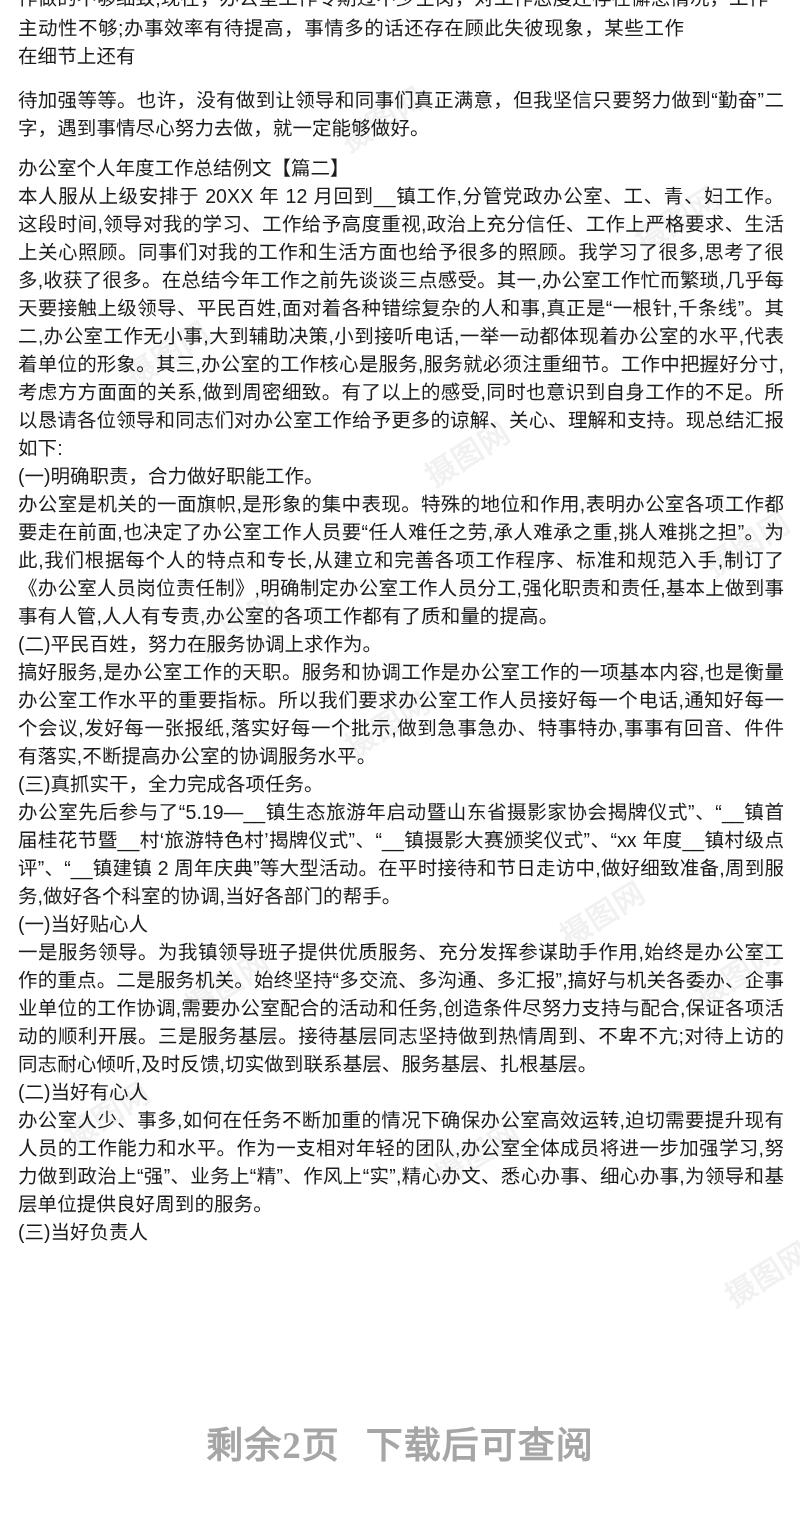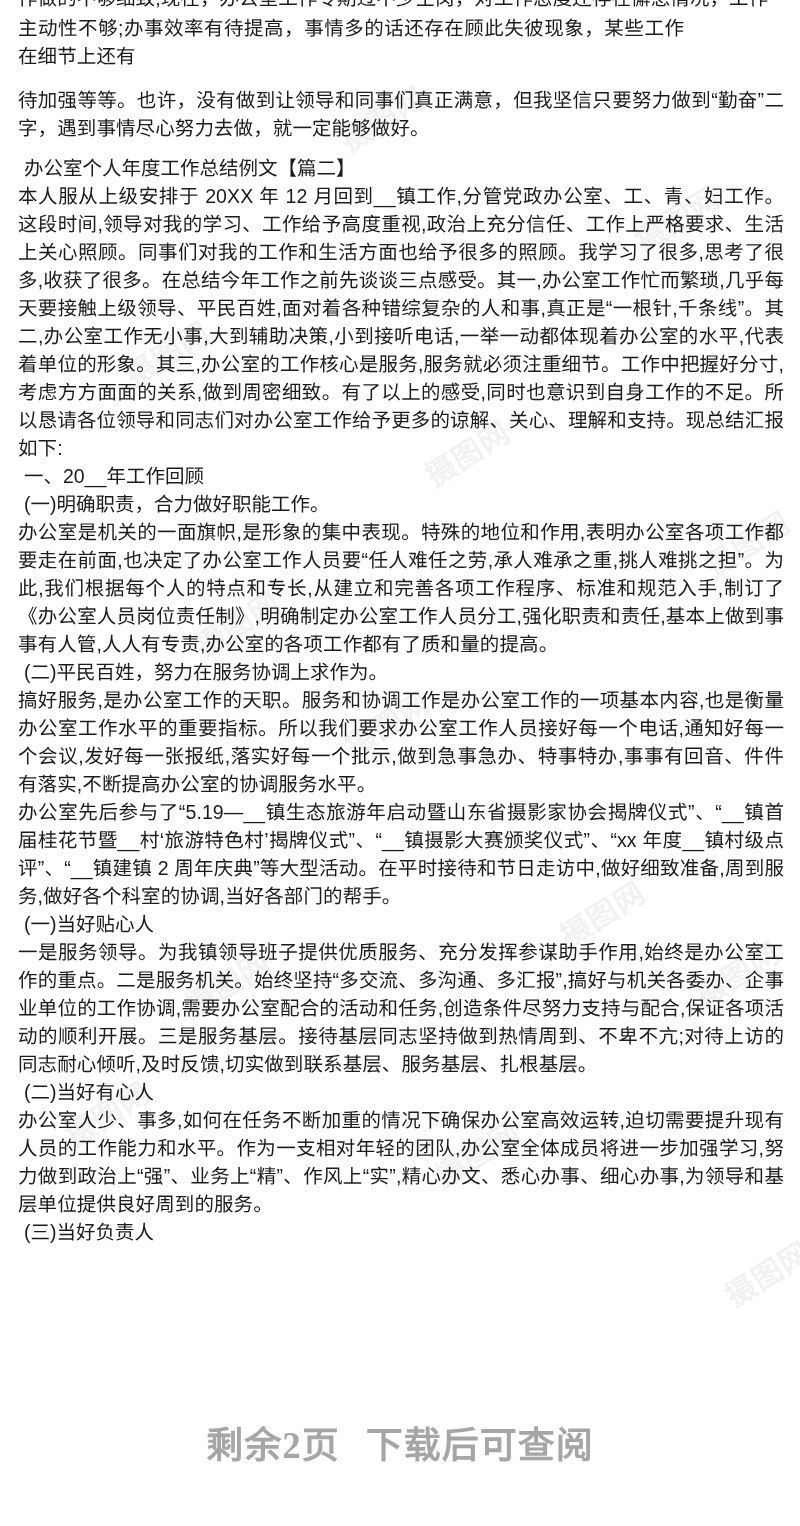--- a/index.html
+++ b/index.html
@@ -81,21 +81,21 @@
   .block-b { position: absolute; left: 0; top: 86px; width: 800px; }
   .block-main { position: absolute; left: 0; top: 154px; width: 800px; }
 
   .para { margin: 0; }
 
   .heading {
     font-size: 19.5px;
     line-height: 28px;
     color: #1b1b1b;
     margin: 0;
-    padding: 0 16px 0 24px;
+    padding: 0 16px 0 18px;
     font-weight: 400;
   }
 
   
   #footer-teaser {
     position: absolute;
     left: 0;
     top: 1422px;
     width: 800px;
     text-align: center;
@@ -144,27 +144,27 @@
     </div>
 
     <div class="block-b">
       <p class="txt para">待加强等等。也许，没有做到让领导和同事们真正满意，但我坚信只要努力做到“勤奋”二字，遇到事情尽心努力去做，就一定能够做好。</p>
     </div>
 
     <div class="block-main">
       <p class="heading">办公室个人年度工作总结例文【篇二】</p>
       <p class="txt para">本人服从上级安排于 20XX 年 12 月回到__镇工作,分管党政办公室、工、青、妇工作。这段时间,领导对我的学习、工作给予高度重视,政治上充分信任、工作上严格要求、生活上关心照顾。同事们对我的工作和生活方面也给予很多的照顾。我学习了很多,思考了很多,收获了很多。在总结今年工作之前先谈谈三点感受。其一,办公室工作忙而繁琐,几乎每天要接触上级领导、平民百姓,面对着各种错综复杂的人和事,真正是“一根针,千条线”。其二,办公室工作无小事,大到辅助决策,小到接听电话,一举一动都体现着办公室的水平,代表着单位的形象。其三,办公室的工作核心是服务,服务就必须注重细节。工作中把握好分寸,考虑方方面面的关系,做到周密细致。有了以上的感受,同时也意识到自身工作的不足。所以恳请各位领导和同志们对办公室工作给予更多的谅解、关心、理解和支持。现总结汇报如下:</p>
 
-      <p class="heading">一、20__年工作回顾</p>
       <p class="heading">(一)明确职责，合力做好职能工作。</p>
       <p class="txt para">办公室是机关的一面旗帜,是形象的集中表现。特殊的地位和作用,表明办公室各项工作都要走在前面,也决定了办公室工作人员要“任人难任之劳,承人难承之重,挑人难挑之担”。为此,我们根据每个人的特点和专长,从建立和完善各项工作程序、标准和规范入手,制订了《办公室人员岗位责任制》,明确制定办公室工作人员分工,强化职责和责任,基本上做到事事有人管,人人有专责,办公室的各项工作都有了质和量的提高。</p>
 
       <p class="heading">(二)平民百姓，努力在服务协调上求作为。</p>
       <p class="txt para">搞好服务,是办公室工作的天职。服务和协调工作是办公室工作的一项基本内容,也是衡量办公室工作水平的重要指标。所以我们要求办公室工作人员接好每一个电话,通知好每一个会议,发好每一张报纸,落实好每一个批示,做到急事急办、特事特办,事事有回音、件件有落实,不断提高办公室的协调服务水平。</p>
 
+      <p class="heading">(三)真抓实干，全力完成各项任务。</p>
       <p class="txt para">办公室先后参与了“5.19—__镇生态旅游年启动暨山东省摄影家协会揭牌仪式”、“__镇首届桂花节暨__村‘旅游特色村’揭牌仪式”、“__镇摄影大赛颁奖仪式”、“xx 年度__镇村级点评”、“__镇建镇 2 周年庆典”等大型活动。在平时接待和节日走访中,做好细致准备,周到服务,做好各个科室的协调,当好各部门的帮手。</p>
 
       <p class="heading">(一)当好贴心人</p>
       <p class="txt para">一是服务领导。为我镇领导班子提供优质服务、充分发挥参谋助手作用,始终是办公室工作的重点。二是服务机关。始终坚持“多交流、多沟通、多汇报”,搞好与机关各委办、企事业单位的工作协调,需要办公室配合的活动和任务,创造条件尽努力支持与配合,保证各项活动的顺利开展。三是服务基层。接待基层同志坚持做到热情周到、不卑不亢;对待上访的同志耐心倾听,及时反馈,切实做到联系基层、服务基层、扎根基层。</p>
 
       <p class="heading">(二)当好有心人</p>
       <p class="txt para">办公室人少、事多,如何在任务不断加重的情况下确保办公室高效运转,迫切需要提升现有人员的工作能力和水平。作为一支相对年轻的团队,办公室全体成员将进一步加强学习,努力做到政治上“强”、业务上“精”、作风上“实”,精心办文、悉心办事、细心办事,为领导和基层单位提供良好周到的服务。</p>
 
       <p class="heading">(三)当好负责人</p>
     </div>

